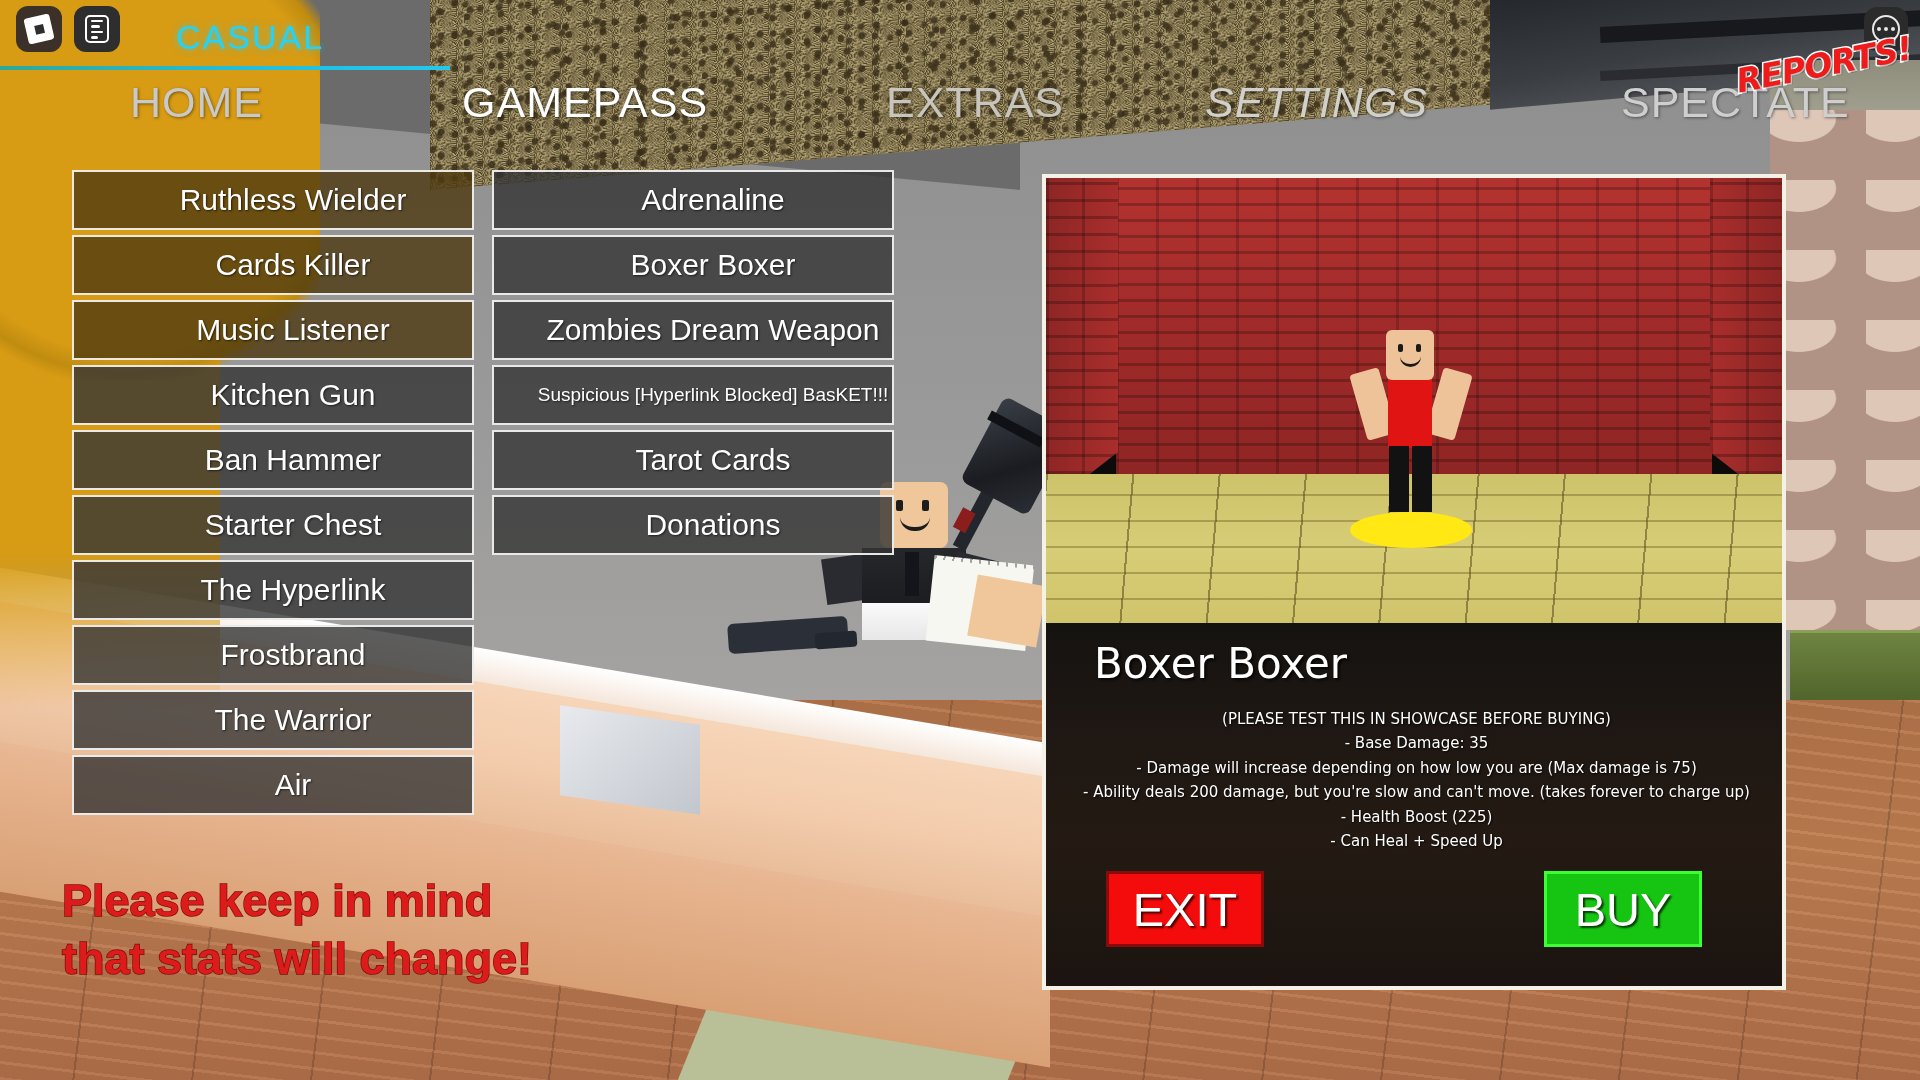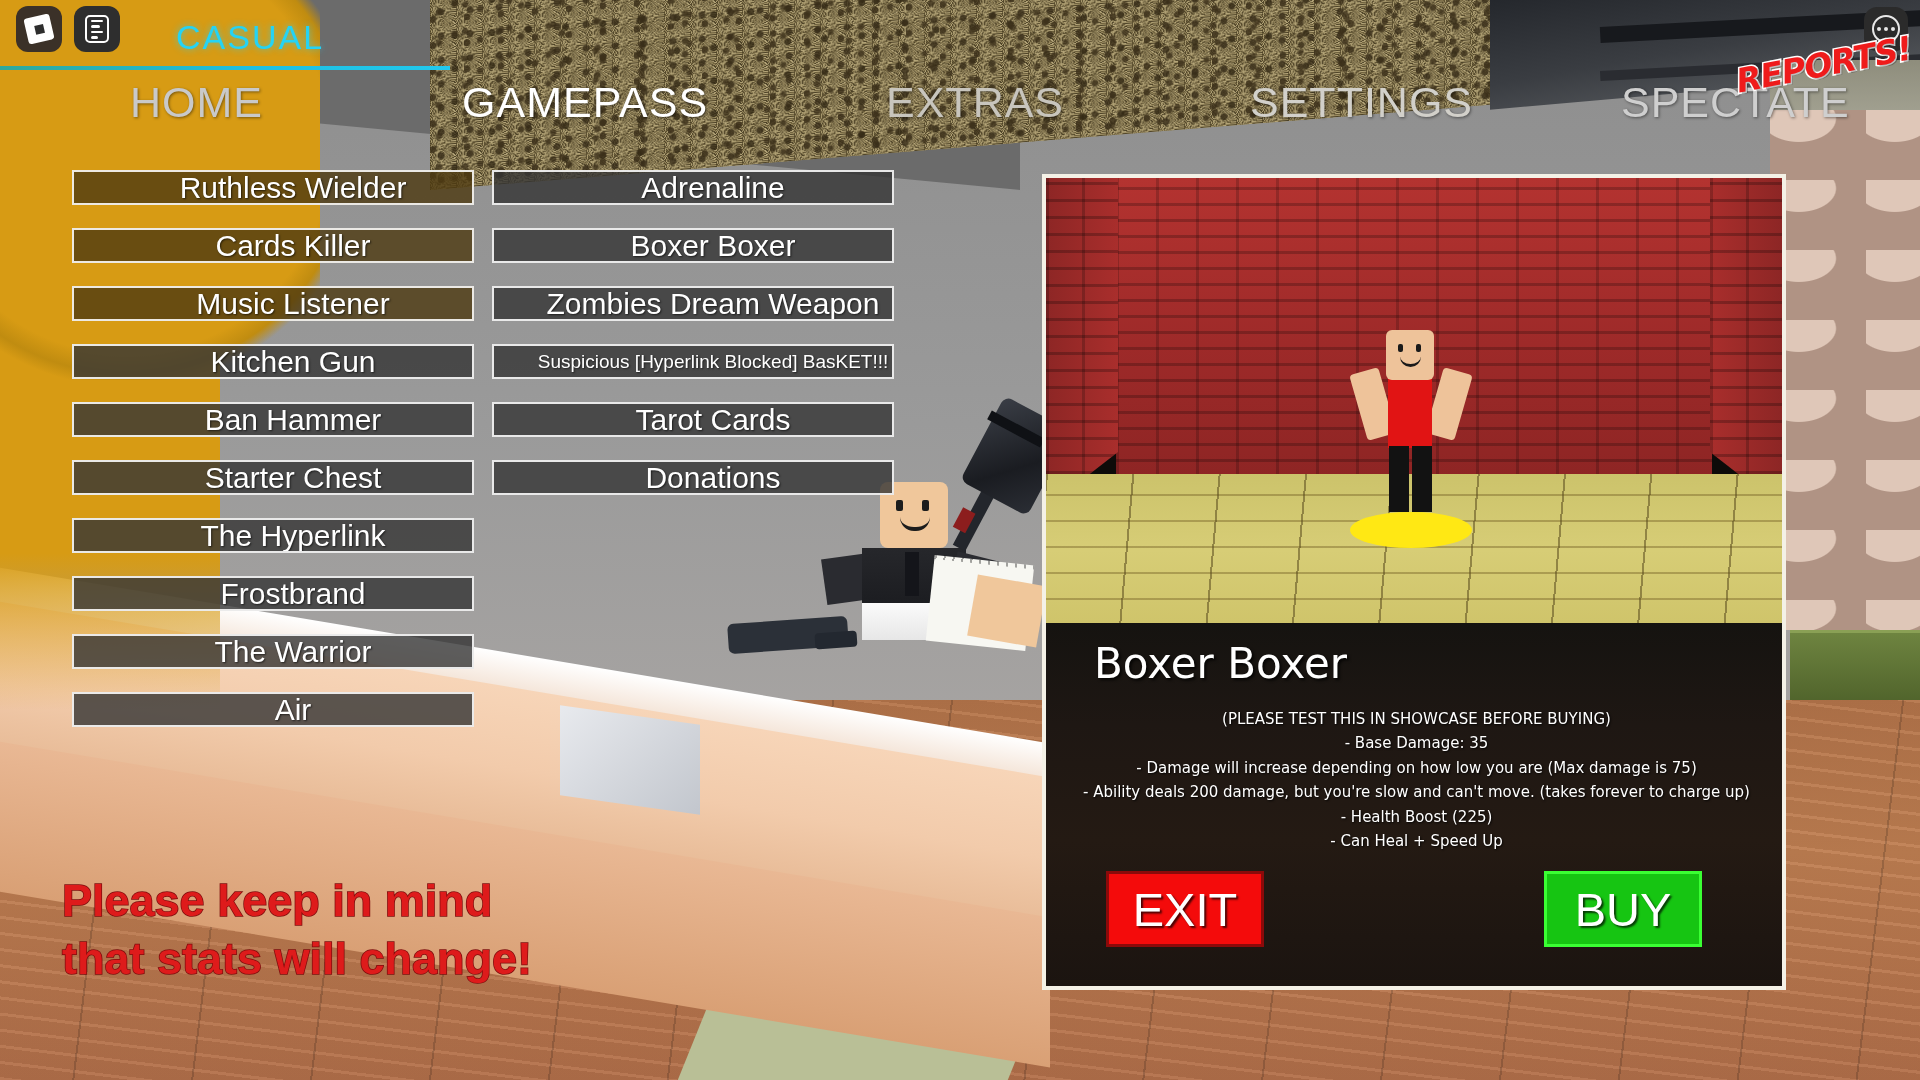--- a/index.html
+++ b/index.html
@@ -202,40 +202,40 @@
   #nav { position:absolute; left:0; top:78px; width:1920px; height:56px; }
   .tab {
     position:absolute; top:0; font-size:43px; letter-spacing:1px;
     color:#cfcfcf; text-shadow:1px 1px 3px rgba(0,0,0,.45);
     white-space:nowrap; cursor:pointer;
   }
   .tab.active { color:#ffffff; }
   .tab[data-idx="0"]{ left:130px; color:#c9c9c9;}
   .tab[data-idx="1"]{ left:462px; }
   .tab[data-idx="2"]{ left:886px; color:#c8c5bd;}
-  .tab[data-idx="3"]{ left:1250px; color:#d2d0ca;}
+  .tab[data-idx="3"]{ left:1205px; color:#d2d0ca;font-style:italic;}
   .tab[data-idx="4"]{ left:1621px; color:#cfcfcf;}
 
   
   #reports {
     position:absolute; left:1735px; top:45px; transform:rotate(-11deg);
     font-size:33px; font-weight:bold; font-style:italic; color:#ef1b1b;
     letter-spacing:-1px;
     -webkit-text-stroke:3px #ffffff; paint-order:stroke fill;
     font-family:"DejaVu Sans", sans-serif;
     text-shadow:2px 2px 0 rgba(0,0,0,.25);
   }
 
   
   #list { position:absolute; left:0; top:170px; }
   .pass-col { position:absolute; top:0; }
   .pass-col.left { left:72px; width:402px; }
   .pass-col.right { left:492px; width:402px; }
   .pass-btn {
-    height:35px; margin-bottom:23px;
+    height:60px; margin-bottom:5px;
     background:rgba(52,52,52,.80);
     border:2px solid rgba(255,255,255,.88);
     color:#ffffff; font-size:30px;
     display:flex; align-items:center; justify-content:center;
     text-shadow:1px 1px 2px rgba(0,0,0,.6);
     cursor:pointer; white-space:nowrap; overflow:hidden;padding-left:40px;
   }
   .pass-btn.small { font-size:19px; }
   
   .pass-col.left .pass-btn:nth-child(-n+3){ background:rgba(78,58,16,.80); }

